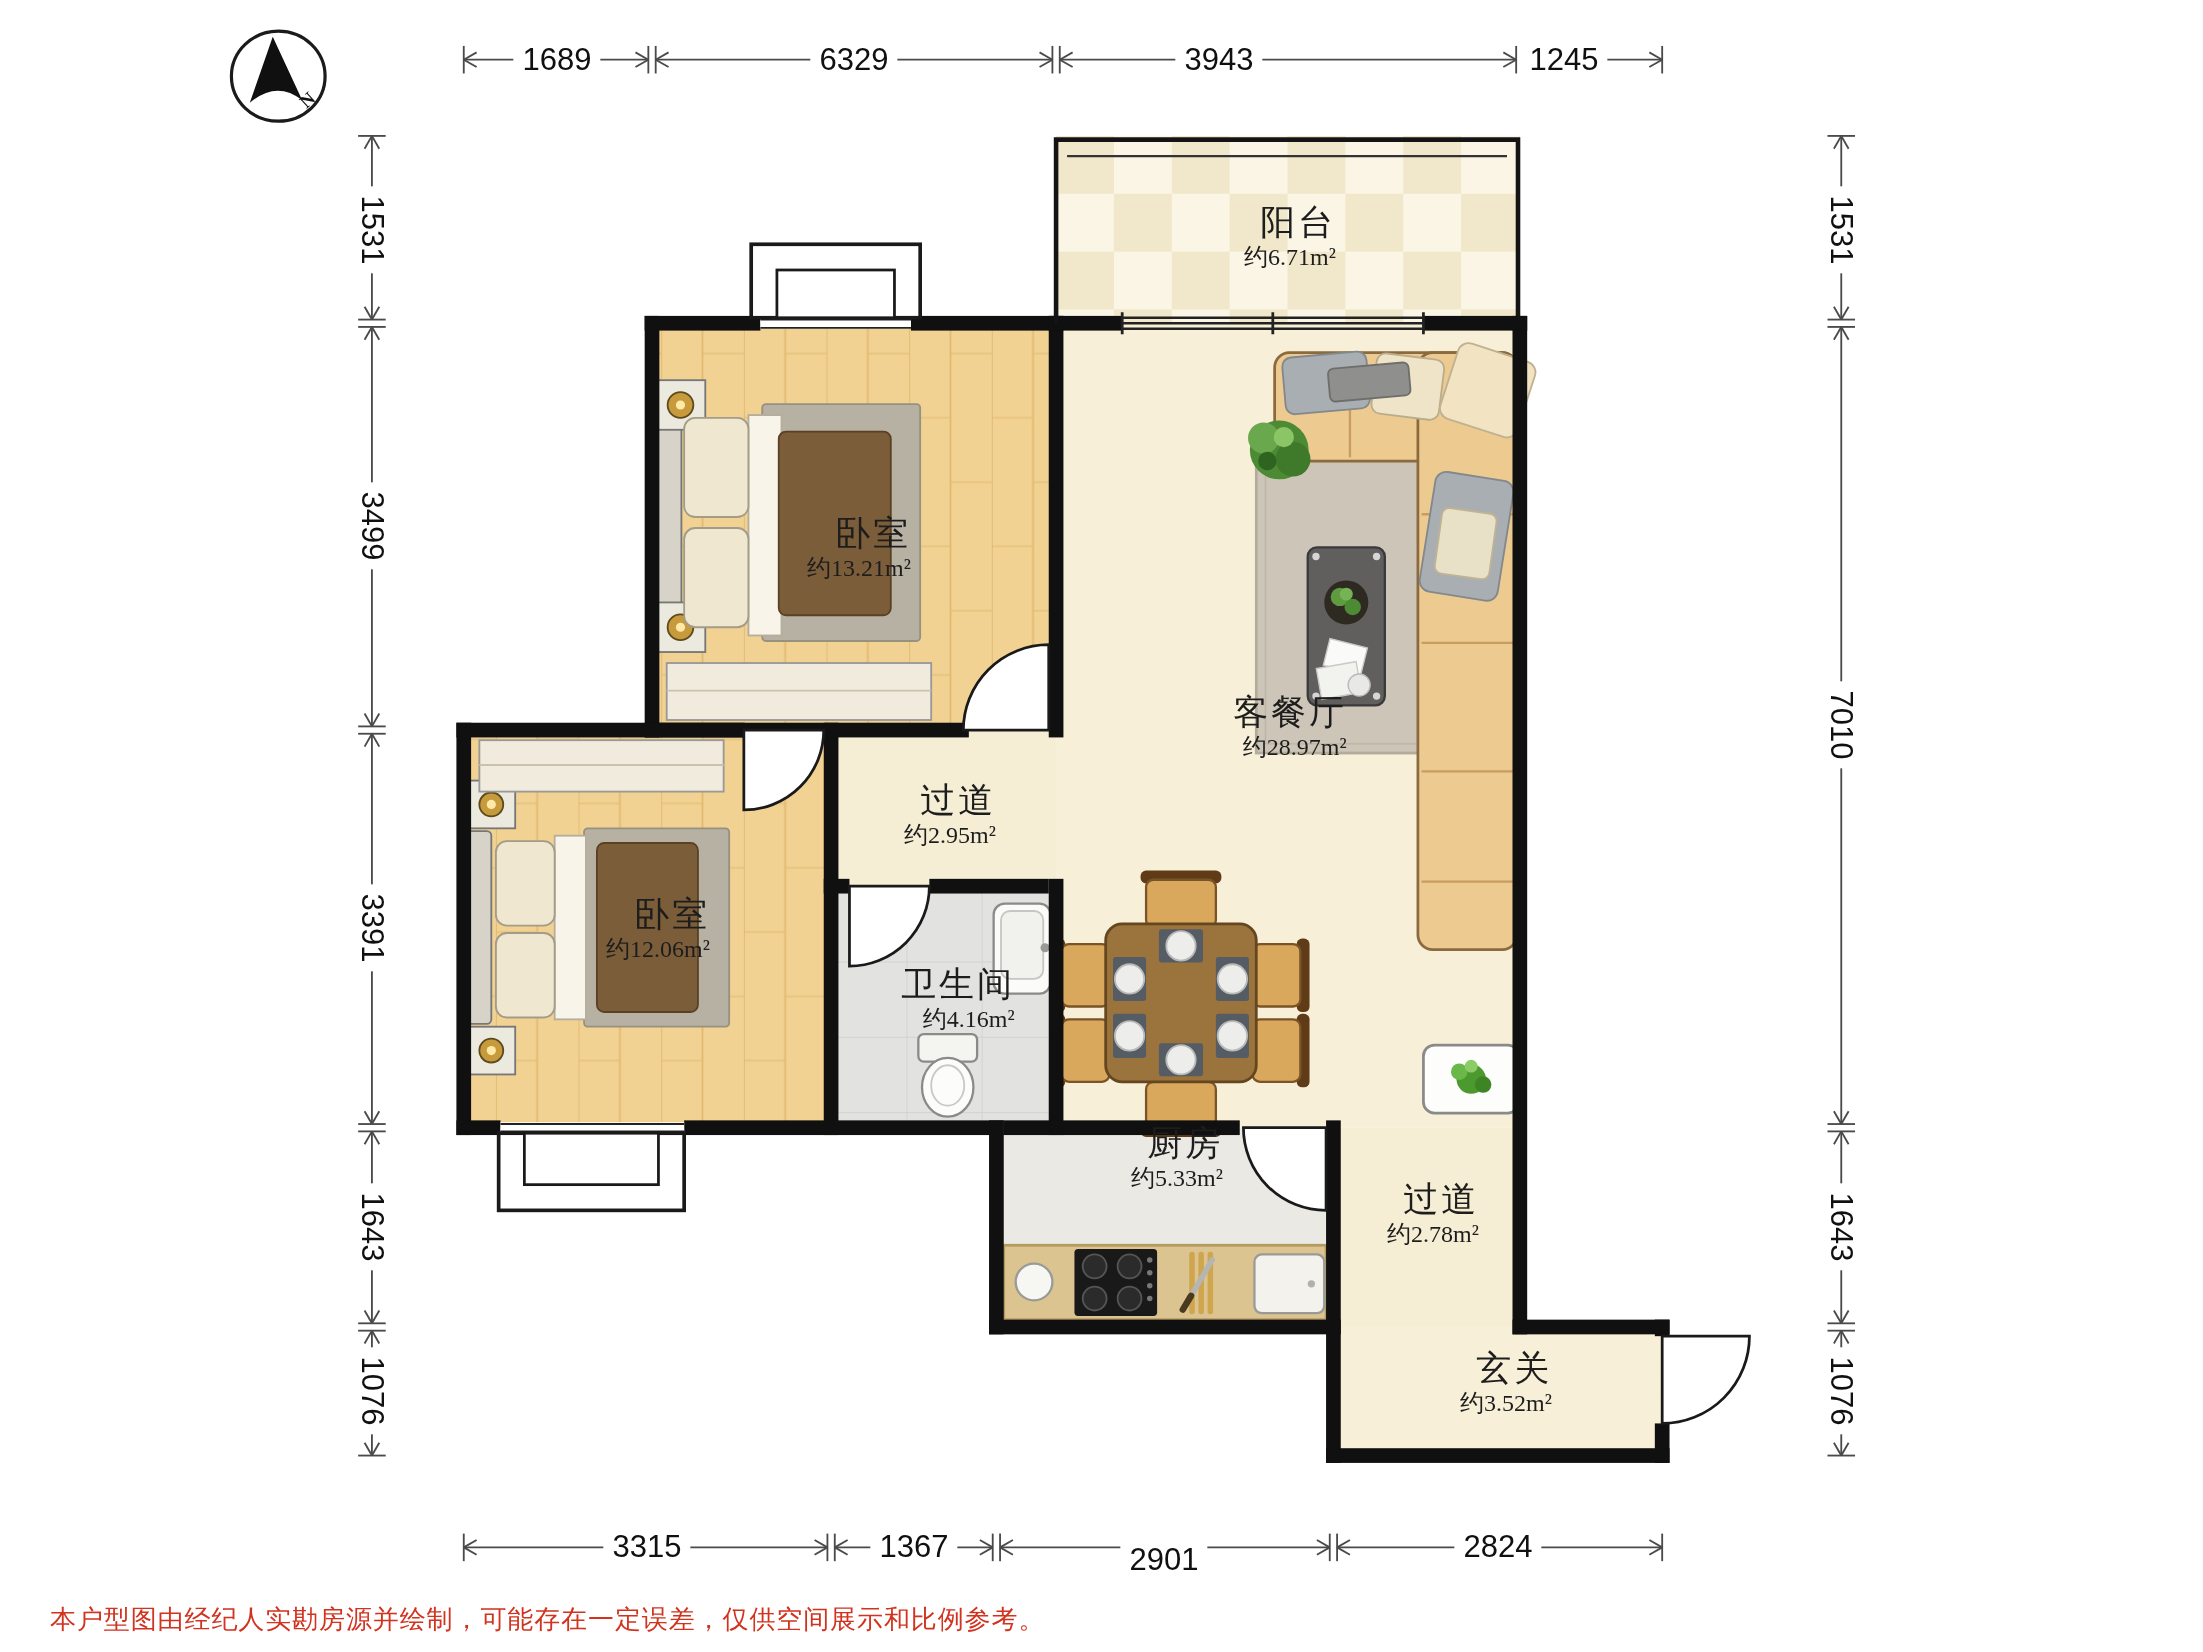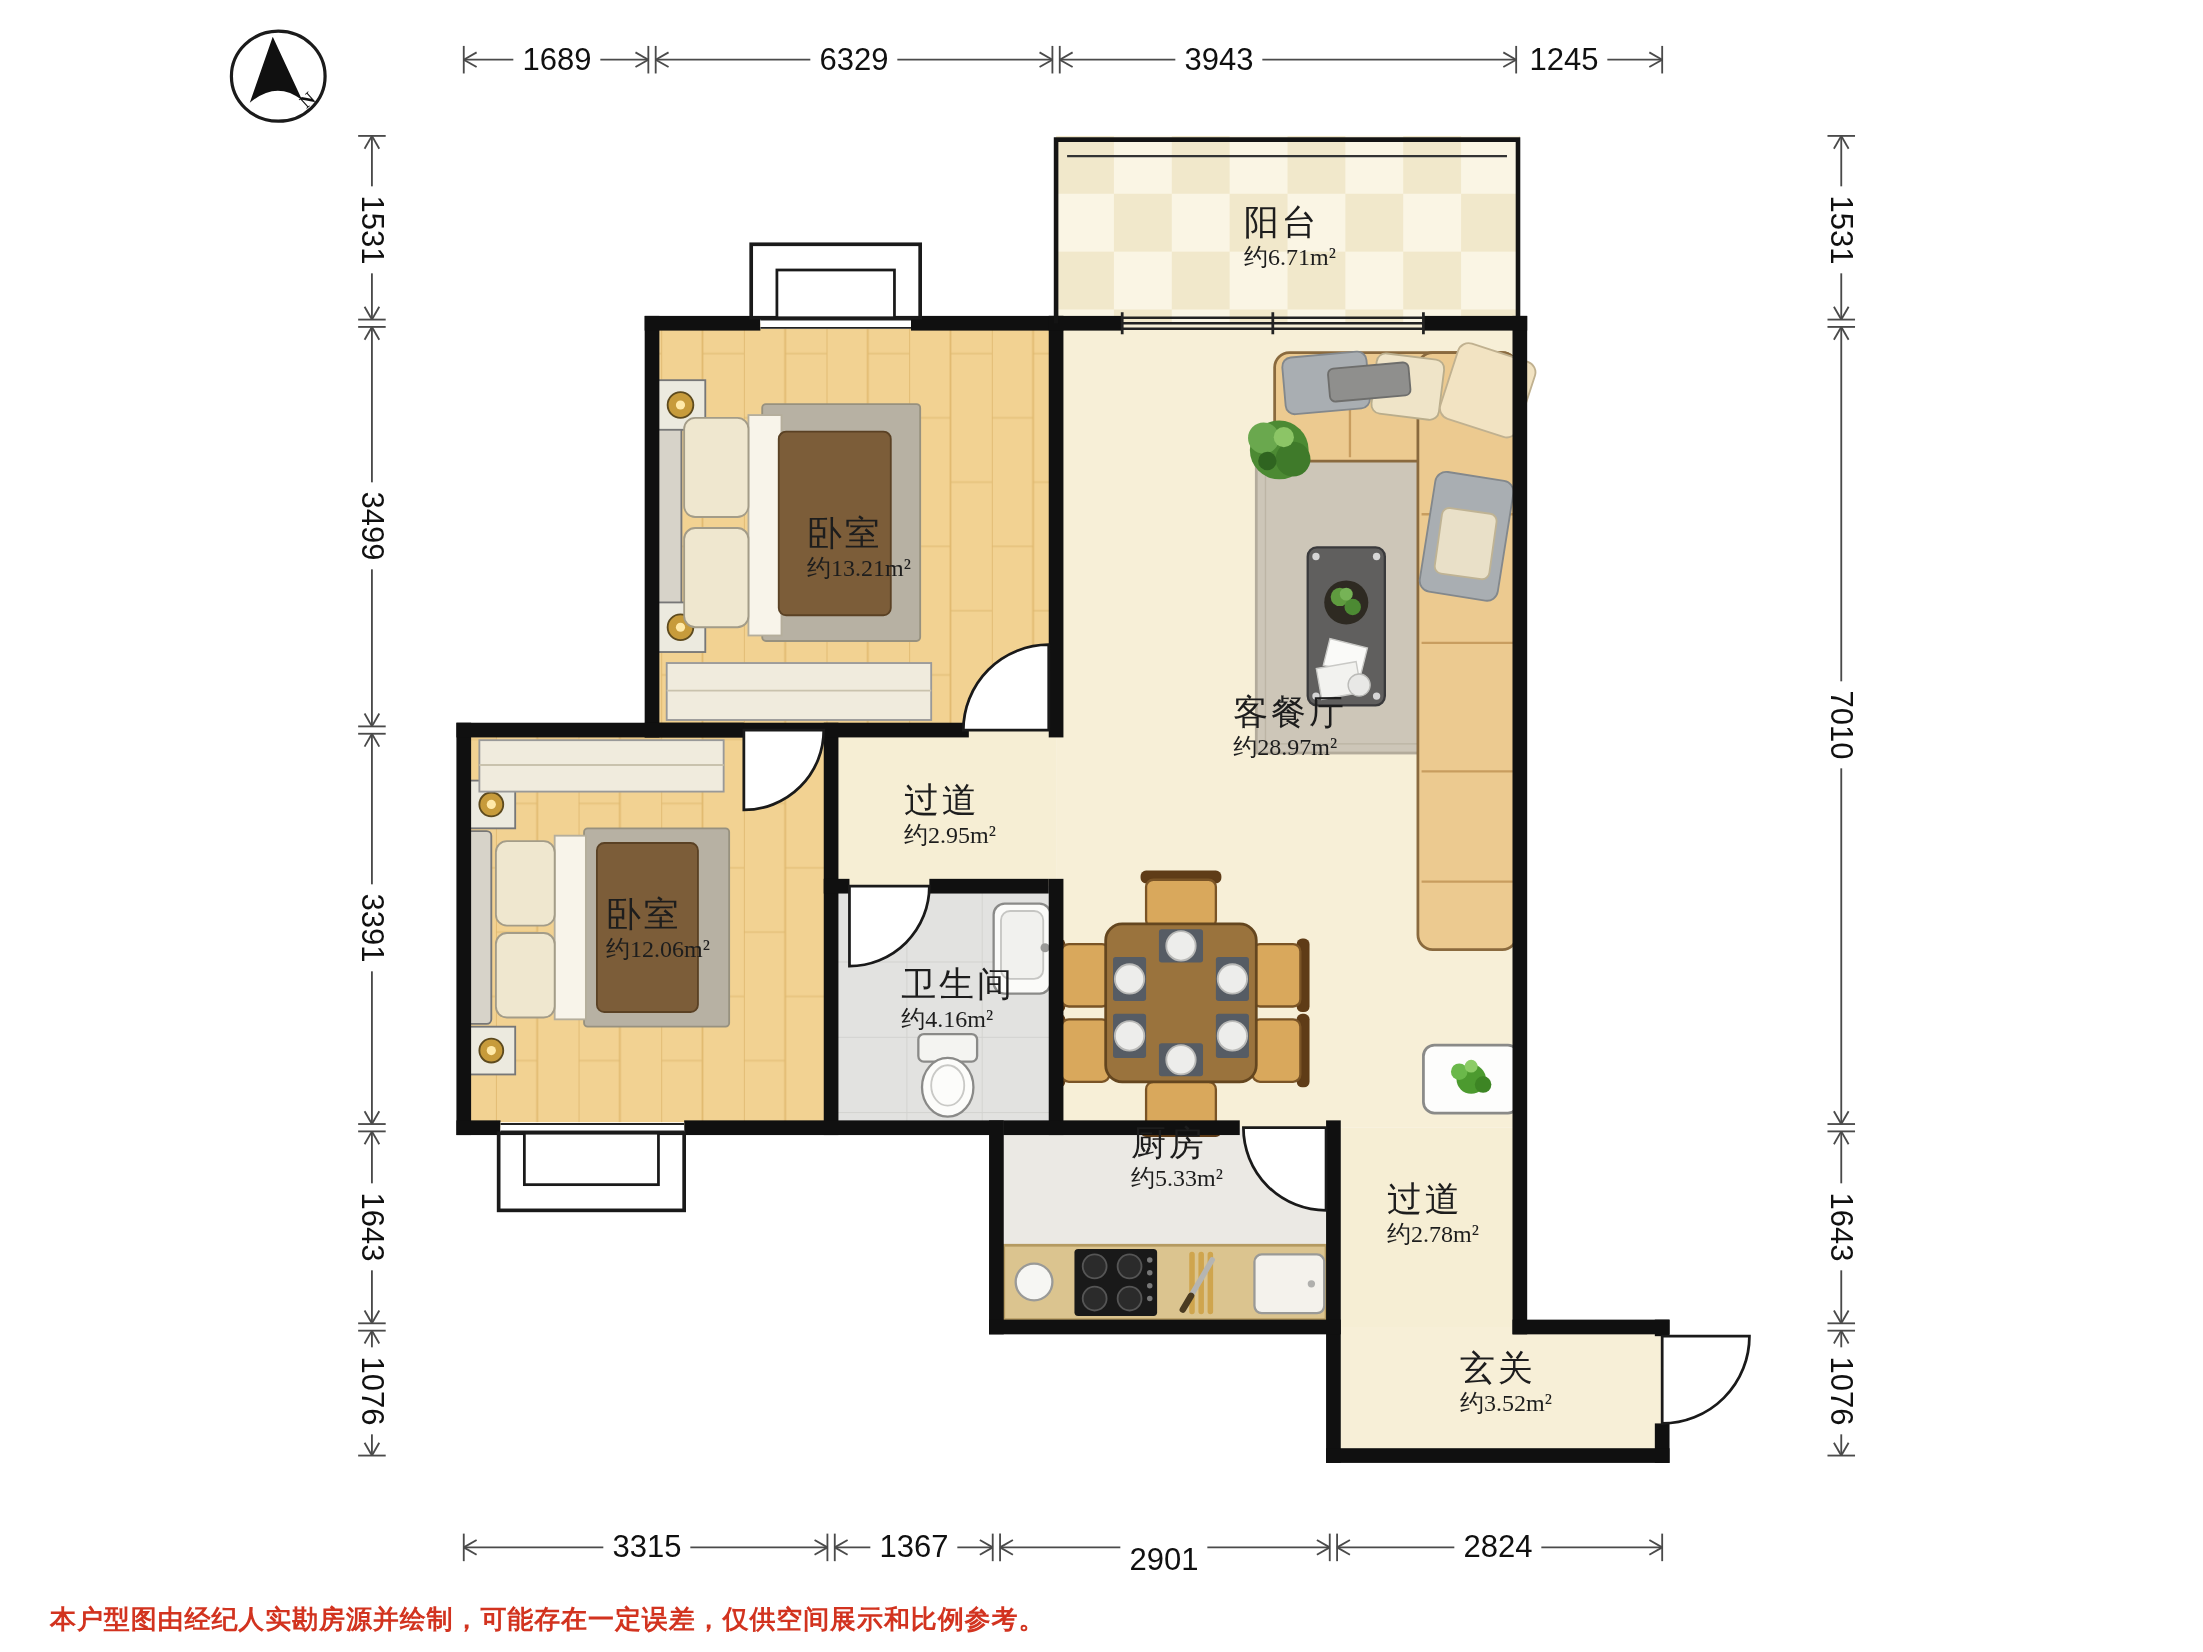--- a/index.html
+++ b/index.html
@@ -1,30 +1,30 @@
 <!DOCTYPE html>
 <html style="font-size:14.7px"><head>
 <meta charset="utf-8">
 <style>
   html,body{margin:0;padding:0;background:#fff;}
   .stage{position:relative;width:2204px;height:1653px;background:#fff;overflow:hidden;
          font-family:"Liberation Sans",sans-serif;}
   .stage svg{position:absolute;left:0;top:0;}
   .rlabel{position:absolute;transform:translate(-50%,-50%);display:flex;flex-direction:column;
-          align-items:flex-start;line-height:1.18;color:#1d1d1d;text-align:center;white-space:nowrap;
+          align-items:flex-end;line-height:1.18;color:#1d1d1d;text-align:center;white-space:nowrap;
           font-family:"Liberation Serif","DejaVu Serif",serif;z-index:5;}
   .rname{font-size:35px;letter-spacing:2.8px;}
   .rarea{font-size:24px;}
   .dlabel{position:absolute;font-size:31px;color:#101010;background:#fff;padding:0 9.2px;
           transform:translate(-50%,-50%);white-space:nowrap;z-index:6;
           font-family:"Liberation Sans",sans-serif;}
   .dlabel.v{transform:translate(-50%,-50%) rotate(90deg);}
   .north{position:absolute;left:301px;top:90px;font-size:18.4px;font-weight:bold;color:#111;
          font-family:"Liberation Serif",serif;transform:rotate(-42deg);z-index:6;}
-  .disclaimer{position:absolute;left:50px;top:1602px;font-size:26px;font-weight:bold;
+  .disclaimer{position:absolute;left:50px;top:1602px;font-size:26px;font-weight:normal;
               color:#d2331f;letter-spacing:0.9px;z-index:6;}
 </style>
 </head>
 <body>
 
 <div class="stage">
 
 <svg width="2204" height="1653" viewBox="0 0 2400 1800">
   <defs>
     <pattern id="wood" width="90" height="140" patternUnits="userSpaceOnUse">

